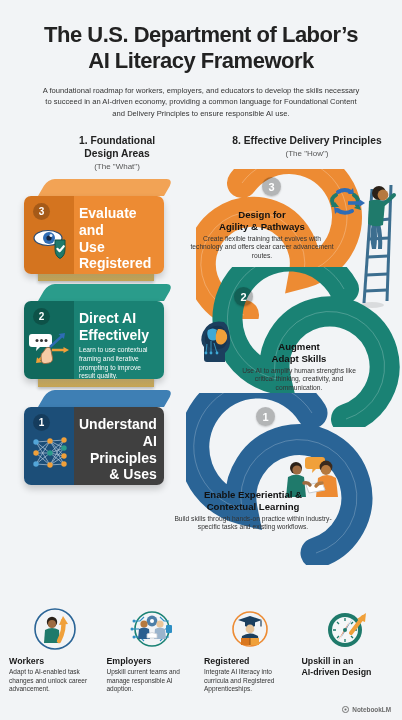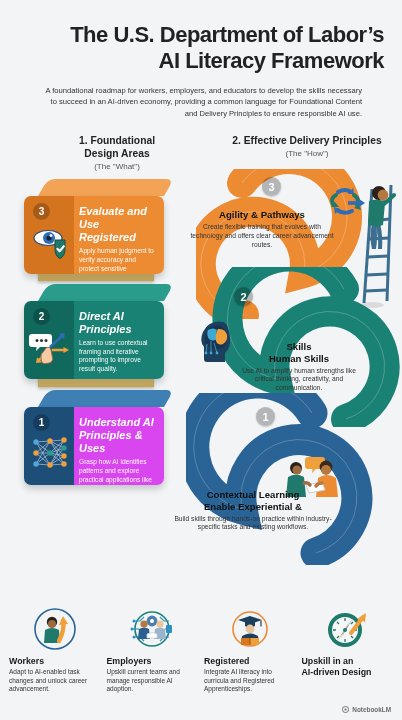--- a/index.html
+++ b/index.html
@@ -4,21 +4,21 @@
 <style>
   *{box-sizing:border-box;margin:0;padding:0;}
   body{
     width:402px;height:720px;overflow:hidden;
     background:#F2F4F6;
     font-family:"Liberation Sans",sans-serif;
     color:#1a1a1a;position:relative;
   }
 
   
-  .hdr{padding:22px 18px 0;text-align:right;}
+  .hdr{padding:22px 18px 0;text-align:center;}
   .title{font-size:22px;font-weight:bold;line-height:1.18;letter-spacing:-0.5px;color:#222;}
   .subtitle{font-size:7.6px;line-height:1.5;color:#333;margin:11px 22px 0;}
 
   
   .colhdrs{display:flex;margin-top:16px;}
   .colhdr{flex:1;text-align:center;}
   .colhdr.left{padding-left:22px;}
   .colhdr .ch-t{font-size:10.3px;font-weight:bold;line-height:1.26;color:#222;}
   .colhdr .ch-s{font-size:8px;color:#555;margin-top:1px;}
 
@@ -38,21 +38,21 @@
     box-shadow:0 4px 7px rgba(0,0,0,.19);
   }
   .blk .face-l{width:50px;position:relative;flex:none;}
   .blk .face-r{flex:1;position:relative;padding:9px 8px 0 5px;}
   .num{
     position:absolute;top:7px;left:9px;width:17px;height:17px;border-radius:50%;
     background:rgba(0,0,0,.22);color:#fff;font-size:10px;font-weight:bold;
     display:flex;align-items:center;justify-content:center;
   }
   .bicon{position:absolute;left:5px;top:27px;width:42px;height:38px;}
-  .bt{font-size:11px;font-weight:bold;line-height:1.2;color:#fff;font-style:italic;}
+  .bt{font-size:14px;font-weight:bold;line-height:1.2;color:#fff;}
   .bd{font-size:6.6px;line-height:1.33;color:#fff;margin-top:2.5px;opacity:.97;}
   .gold{
     position:absolute;left:20px;width:116px;height:13px;
     background:linear-gradient(#E8CE8A,#C9A855);
     box-shadow:0 2px 3px rgba(0,0,0,.22);
   }
 
   
   .arcwrap{position:absolute;}
   .arc{position:absolute;inset:0;}
@@ -91,21 +91,21 @@
 
 <div class="colhdrs">
   <div class="colhdr left">
     <div class="ch-t">
       <div>1. Foundational</div>
       <div>Design Areas</div>
     </div>
     <div class="ch-s">(The "What")</div>
   </div>
   <div class="colhdr">
-    <div class="ch-t">2. Effective Delivery Principles</div>
+    <div class="ch-t">8. Effective Delivery Principles</div>
     <div class="ch-s">(The "How")</div>
   </div>
 </div>
 
 <div class="stage">
 
   <div>
 
     <div class="gold" style="top:97px;left:38px;"></div>
     <div class="gold" style="top:203px;left:38px;"></div>
@@ -154,21 +154,21 @@
               <path d="M40 22 l-5.5 -3 0 6 z" fill="#F0A03A"></path>
               <path d="M19 24 L10 32" stroke="#F0A03A" stroke-width="2.4"></path>
               <path d="M7 35 l6 -0.8 -5 -5 z" fill="#F0A03A"></path>
               <path d="M17 20 q4 -2 5 2 l1.5 8 q0.5 4 -3.5 5 l-4 0.6 q-3 0.2 -3.6 -2.6 l-0.4 -5 q0 -3 2 -3.6 z" fill="#F8CBA6" stroke="#9c6a3f" stroke-width=".9"></path>
             </svg>
           </div>
         </div>
         <div class="face-r" style="background:#1A8274;">
           <div class="bt">
             <div>Direct AI</div>
-            <div>Principles</div>
+            <div>Effectively</div>
           </div>
           <div class="bd">Learn to use contextual framing and iterative prompting to improve result quality.</div>
         </div>
       </div>
     </div>
 
     <div class="blk" style="left:24px;top:219px;">
       <div class="top" style="background:#3E7FB4;"></div>
       <div class="body">
         <div class="face-l" style="background:#1C4E78;">
@@ -189,21 +189,21 @@
               <circle cx="21" cy="7" r="2.7" fill="#F0A03A"></circle>
                 <circle cx="21" cy="19" r="2.7" fill="#2A9C8B"></circle>
                 <circle cx="21" cy="31" r="2.7" fill="#F0A03A"></circle>
               <circle cx="35" cy="6" r="2.7" fill="#F0A03A"></circle>
                 <circle cx="35" cy="14" r="2.7" fill="#2A9C8B"></circle>
               <circle cx="35" cy="22" r="2.7" fill="#F0A03A"></circle>
                 <circle cx="35" cy="30" r="2.7" fill="#F0A03A"></circle>
             </svg>
           </div>
         </div>
-        <div class="face-r" style="background:#d946ef;">
+        <div class="face-r" style="background:#404040;text-align:right;">
           <div class="bt">
             <div>Understand AI</div>
             <div>Principles &amp; Uses</div>
           </div>
           <div class="bd">Grasp how AI identifies patterns and explore practical applications like drafting or data analysis.</div>
         </div>
       </div>
     </div>
   </div>
 
@@ -245,20 +245,21 @@
           <path d="M17 46 q4 14 3 26 l4 0 q1 -13 -2 -26 z" fill="#3C6E8F"></path>
           <path d="M11 24 q10 -4 16 2 l-2 22 q-8 3 -15 -1 z" fill="#1F7A6B"></path>
           <path d="M26 27 q6 -5 10 -9" stroke="#1F7A6B" stroke-width="4" fill="none" stroke-linecap="round"></path>
           <circle cx="21" cy="16" r="7" fill="#2b2118"></circle>
           <circle cx="25" cy="18" r="5.4" fill="#B5793F"></circle>
           <ellipse cx="14" cy="128" rx="12" ry="3" fill="#000" opacity=".1"></ellipse>
         </svg>
       </div>
       <div class="rtxt" style="left:-8px;top:40px;width:148px;">
         <div class="rt">
+          <div>Design for</div>
           <div>Agility &amp; Pathways</div>
         </div>
         <div class="rd">Create flexible training that evolves with technology and offers clear career advancement routes.</div>
       </div>
     </div>
 
     <div class="arcwrap" style="left:196px;top:96px;width:206px;height:160px;">
       <svg class="arc" viewBox="0 0 206 160">
         <path d="M148 22 A62 62 0 1 0 80 112 A55 55 0 1 1 150 152" fill="none" stroke="#1A8274" stroke-width="30" stroke-linecap="round"></path>
         <path d="M148 22 A62 62 0 1 0 80 112 A55 55 0 1 1 150 152" fill="none" stroke="#fff" stroke-width="1" opacity=".22"></path>
@@ -273,22 +274,22 @@
           <g stroke="#3FA9D6" stroke-width=".9" fill="none" opacity=".9">
             <path d="M17 24 l0 12 M20 26 l3 10 M13 27 l-1 9"></path>
           </g>
           <circle cx="17" cy="36" r="1.4" fill="#3FA9D6"></circle>
             <circle cx="23" cy="36" r="1.4" fill="#3FA9D6"></circle>
             <circle cx="12" cy="36" r="1.4" fill="#3FA9D6"></circle>
         </svg>
       </div>
       <div class="rtxt" style="left:38px;top:74px;width:130px;">
         <div class="rt">
-          <div>Skills</div>
-          <div>Human Skills</div>
+          <div>Augment</div>
+          <div>Adapt Skills</div>
         </div>
         <div class="rd">Use AI to amplify human strengths like critical thinking, creativity, and communication.</div>
       </div>
     </div>
 
     <div class="arcwrap" style="left:186px;top:222px;width:216px;height:172px;">
       <svg class="arc" viewBox="0 0 216 172">
         <path d="M126 20 A64 64 0 1 0 56 116 A58 58 0 1 1 130 160" fill="none" stroke="#2A6496" stroke-width="31" stroke-linecap="round"></path>
         <path d="M126 20 A64 64 0 1 0 56 116 A58 58 0 1 1 130 160" fill="none" stroke="#fff" stroke-width="1" opacity=".22"></path>
       </svg>
@@ -302,22 +303,22 @@
           <circle cx="44" cy="14" r="6.4" fill="#3b2a1c"></circle>
           <circle cx="44" cy="17" r="5" fill="#B5793F"></circle>
           <path d="M36 25 q9 -6 18 0 l2 19 -22 0 z" fill="#ED8B33"></path>
           <path d="M24 32 l16 -3 3 8 -16 3 z" fill="#fff" stroke="#c9ced4" stroke-width="1"></path>
           <path d="M22 30 q4 -1 6 2" stroke="#9d6b41" stroke-width="3.4" fill="none" stroke-linecap="round"></path>
           <path d="M40 30 q-4 0 -6 3" stroke="#B5793F" stroke-width="3.4" fill="none" stroke-linecap="round"></path>
         </svg>
       </div>
       <div class="rtxt" style="left:-14px;top:96px;width:162px;">
         <div class="rt">
+          <div>Enable Experiential &amp;</div>
           <div>Contextual Learning</div>
-          <div>Enable Experiential &amp;</div>
         </div>
         <div class="rd">Build skills through hands-on practice within industry-specific tasks and existing workflows.</div>
       </div>
     </div>
   </div>
 </div>
 
 <div class="aud">
 
   <div class="aitem">

